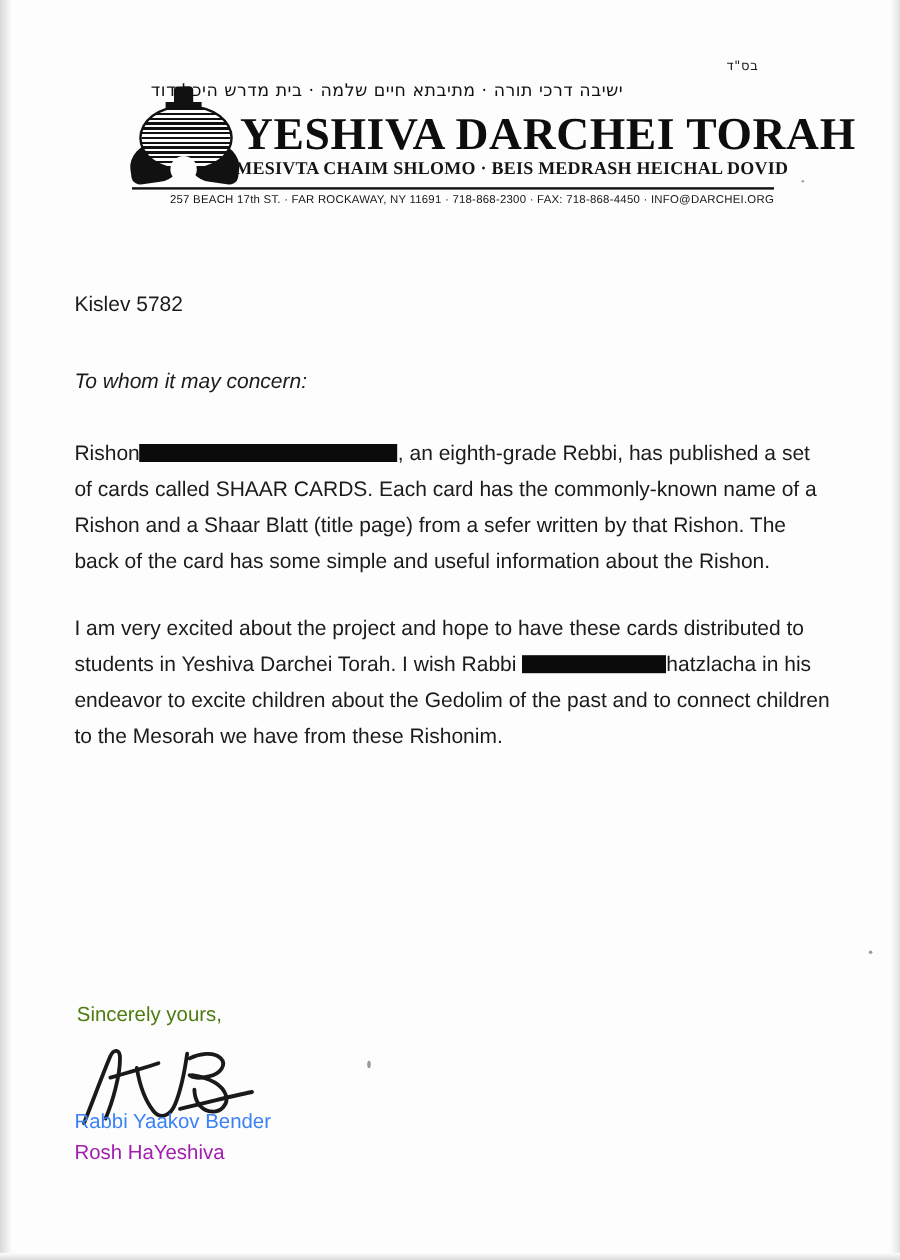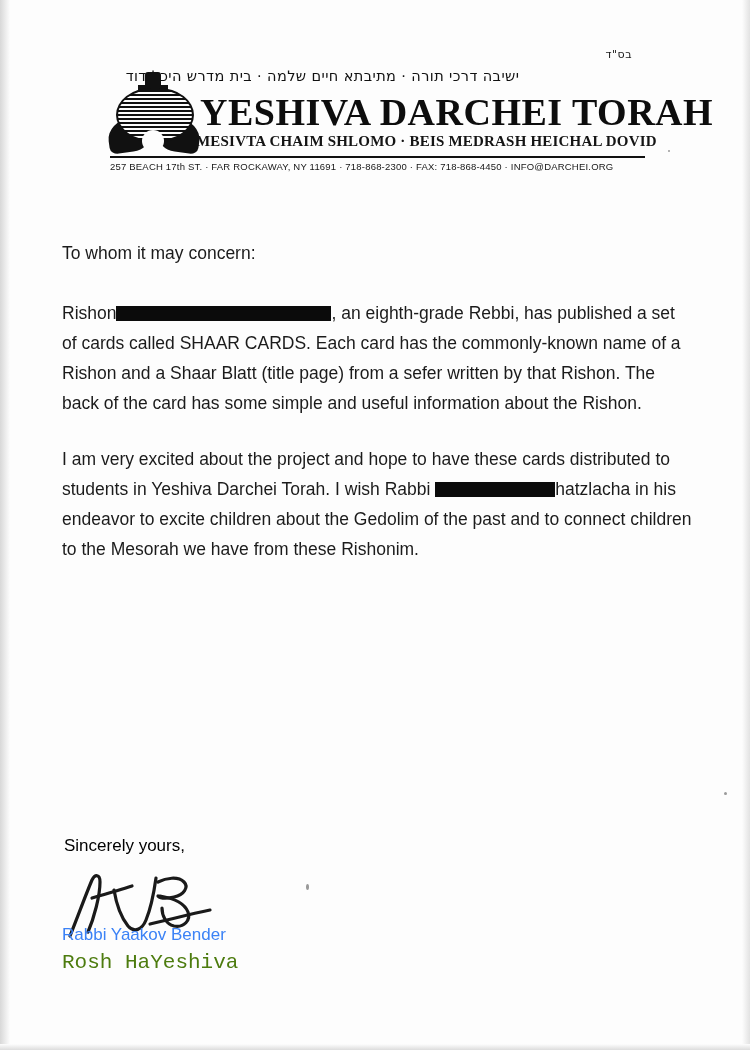--- a/index.html
+++ b/index.html
@@ -164,21 +164,21 @@
     top: 126px;
     width: 535px;
     height: 2px;
     background: #111;
   }
   .contact-line {
     position: absolute;
     left: 110px;
     top: 131px;
     width: 535px;
-    text-align: left;
+    text-align: right;
     font-family: "Liberation Sans", sans-serif;
     font-size: 9.5px;
     letter-spacing: 0.2px;
     color: #161616;
     white-space: nowrap;
   }
 
   
   .body-text {
     position: absolute;
@@ -186,62 +186,61 @@
     top: 238px;
     width: 630px;
     font-size: 17.5px;
     line-height: 30px;
     color: #1b1b1b;
   }
   .body-text p {
     margin: 0 0 26px 0;
   }
   .date-line { margin-bottom: 34px !important; }
-  .salutation { margin-bottom: 30px !important; }
+  .salutation { margin-bottom: 30px !important; font-style: italic; }
 
   .redact {
     display: inline-block;
     background: #0b0b0b;
     height: 15px;
     vertical-align: baseline;
     position: relative;
     top: 2px;
   }
   .redact-1 { width: 215px; }
   .redact-2 { width: 120px; }
 
   .closing {
     position: absolute;
     left: 64px;
     top: 836px;
     font-size: 17px;
-    color: #000000;
+    color: #4d7c0f;
   }
 
   .signature {
     position: absolute;
     left: 62px;
     top: 868px;
     width: 230px;
     height: 72px;
   }
   .sig-name {
     position: absolute;
     left: 62px;
     top: 925px;
     font-size: 17px;
     color: #3b82f6;
   }
   .sig-role {
     position: absolute;
     left: 62px;
     top: 951px;
-    font-size: 21px;
-    color: #4d7c0f;
-    font-family: Liberation Mono, monospace;
+    font-size: 17px;
+    color: #a21caf;
   }
   .speck {
     position: absolute;
     background: #9a9a9a;
     border-radius: 50%;
   }
 </style>
 </head>
 <body>
 
@@ -266,20 +265,21 @@
     </div>
 
     <div class="main-title">YESHIVA DARCHEI TORAH</div>
     <div class="sub-title">MESIVTA CHAIM SHLOMO · BEIS MEDRASH HEICHAL DOVID</div>
     <div class="rule"></div>
     <div class="contact-line">257 BEACH 17th ST. · FAR ROCKAWAY, NY 11691 · 718-868-2300 · FAX: 718-868-4450 · INFO@DARCHEI.ORG</div>
   </div>
 
   <div class="body-text">
 
+    <p class="date-line">Kislev 5782</p>
 
     <p class="salutation">To whom it may concern:</p>
 
     <p>
       <span>Rishon</span><span class="redact redact-1"></span><span>, an eighth-grade Rebbi, has published a set of cards called SHAAR CARDS.  Each card has the commonly-known name of a Rishon and a Shaar Blatt (title page) from a sefer written by that Rishon.  The back of the card has some simple and useful information about the Rishon.</span>
     </p>
 
 
     <p>
       <span>I am very excited about the project and hope to have these cards distributed to students in Yeshiva Darchei Torah.  I wish Rabbi</span>

